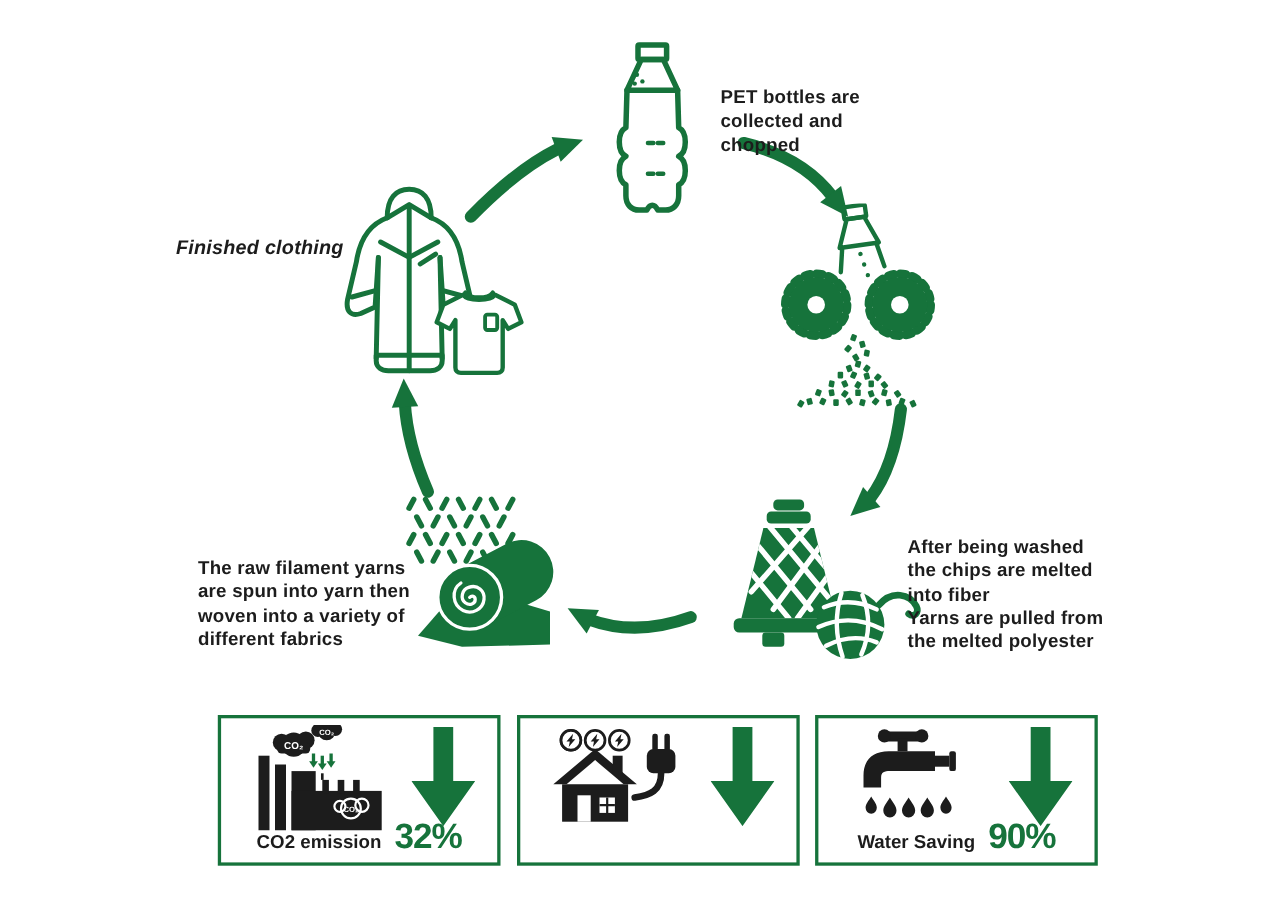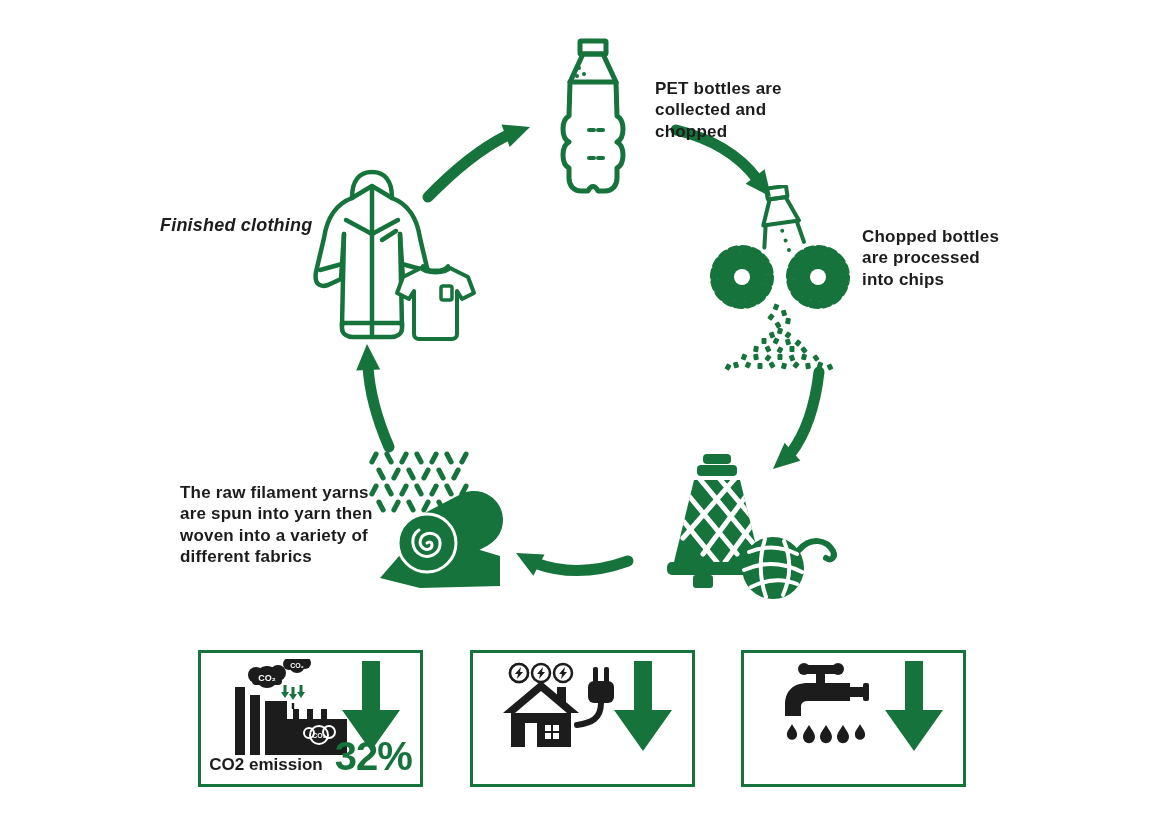--- a/index.html
+++ b/index.html
@@ -11,26 +11,26 @@
              line-height:1.25;white-space:pre-line;letter-spacing:.2px;}
   .step-clothing{font-size:18px;font-style:italic;}
   
   .gf{fill:var(--green);}
   .gs{stroke:var(--green);fill:none;stroke-linecap:round;stroke-linejoin:round;}
   .bf{fill:var(--ink);}
   .wf{fill:#fff;}
   .ws{stroke:#fff;fill:none;stroke-linecap:round;}
   .arrow-line{stroke:var(--green);stroke-width:11;fill:none;stroke-linecap:round;}
   
-  .stat-box{position:absolute;top:650px;width:225px;height:137px;background:#fff;
+  .stat-box{position:absolute;top:650px;width:257px;height:137px;background:#fff;
             border:3px solid var(--green);box-sizing:border-box;}
   .stat-caption{position:absolute;left:8px;right:8px;bottom:8px;display:flex;
                 justify-content:center;align-items:baseline;gap:12px;}
   .stat-label{font-weight:700;font-size:17px;color:var(--ink);white-space:nowrap;}
-  .stat-value{font-weight:800;font-size:40px;color:var(--green);letter-spacing:-1px;line-height:1;}
+  .stat-value{font-weight:800;font-size:32px;color:var(--green);letter-spacing:-1px;line-height:1;}
   .stat-arrow{position:absolute;right:20px;top:8px;}
   .stat-icon{position:absolute;left:26px;top:6px;}
 </style>
 </head>
 <body>
 
 <div class="canvas">
 
   <svg class="abs" style="left:0;top:0" width="1164" height="824" viewBox="0 0 1164 824">
     <g>
@@ -224,24 +224,26 @@
     <g transform="translate(93 94)">
       <path class="gs wf" fill="#fff" stroke-width="4" d="M28 6 L10 15 L4 31 L16 37 L21 29 L21 72 C21 75 23 77 26 77 H59 C62 77 64 75 64 72 L64 29 L69 37 L81 31 L75 15 L57 6 C53 12 32 12 28 6 Z"></path>
       <path class="gs" stroke-width="4" d="M30 4 C34 10 51 10 55 4"></path>
       <rect class="gs" stroke-width="3.5" x="48" y="24" width="11" height="14" rx="2"></rect>
     </g>
   </svg>
 
   <div class="step-text" style="left:655px;top:34px;margin-top:44px;">PET bottles are
 collected and
 chopped</div>
-  <div class="step-text" style="left:862px;top:226px;">Chopped bottles
-are processed
-into chips</div>
-  <div class="step-text" style="left:180px;top:482px;">The raw filament yarns
+  <div class="step-text" style="left:825px;top:487px;">After being washed
+the chips are melted
+into fiber
+Yarns are pulled from
+the melted polyester</div>
+  <div class="step-text" style="left:180px;top:506px;">The raw filament yarns
 are spun into yarn then
 woven into a variety of
 different fabrics</div>
   <div class="step-text step-clothing" style="left:160px;top:214px;">Finished clothing</div>
 
   <div class="stat-box" style="left:198px;">
     <svg class="stat-icon" width="140" height="96" viewBox="0 0 140 96">
       <g class="bf" transform="translate(40 18)">
         <circle cx="0" cy="0" r="11"></circle>
           <circle cx="11" cy="-4" r="8"></circle>
@@ -365,15 +367,19 @@
             <path d="M0 -8 C3 -3 6 0 6 4 A6 6.2 0 1 1 -6 4 C-6 0 -3 -3 0 -8 Z"></path>
           </g>
         <g transform="translate(82 70) scale(0.85)">
             <path d="M0 -8 C3 -3 6 0 6 4 A6 6.2 0 1 1 -6 4 C-6 0 -3 -3 0 -8 Z"></path>
           </g>
       </g>
     </svg>
     <svg class="stat-arrow" width="58" height="90" viewBox="0 0 58 90">
       <polygon class="gf" points="20,0 38,0 38,49 58,49 29,90 0,49 20,49"></polygon>
     </svg>
+    <div class="stat-caption">
+      <span class="stat-label">Water Saving</span>
+      <span class="stat-value">90%</span>
+    </div>
   </div>
 
 </div>
 
 </body></html>

